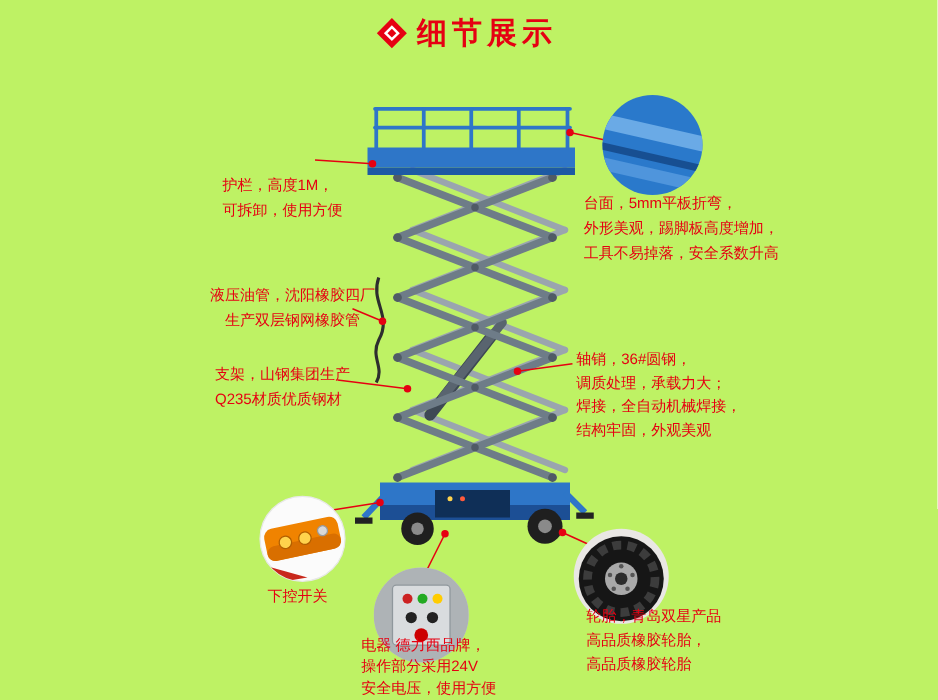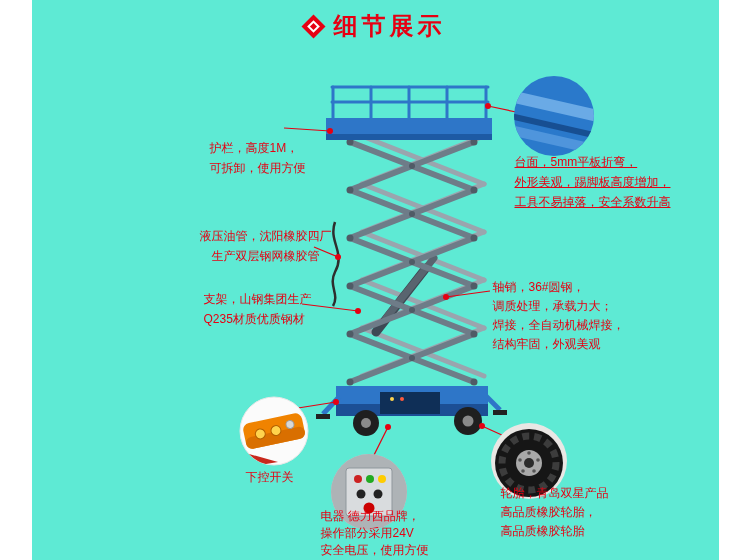--- a/index.html
+++ b/index.html
@@ -1,20 +1,20 @@
 <!DOCTYPE html>
 <html><head>
 <meta charset="utf-8">
 <style>
   * { margin:0; padding:0; box-sizing:border-box; }
   html,body { background:#ffffff; }
   body { font-family:"Liberation Sans","DejaVu Sans",sans-serif; }
   .canvas {
-    position:relative; width:687px; height:560px;
-    background:#5eead4; overflow:hidden; margin:0 auto;
+    position:relative; width:750px; height:560px;
+    background:#bef264; overflow:hidden; margin:0 auto;
   }
   svg.scene { position:absolute; left:0; top:0; }
   .header {
     position:absolute; top:10px; left:0; width:100%;
     display:flex; justify-content:center; align-items:center; gap:12px;
   }
   .diamond {
     width:17px; height:17px; background:#e60012;
     transform:rotate(45deg); position:relative; flex:0 0 auto;
   }
@@ -212,21 +212,21 @@
   <div class="header">
     <span class="diamond"></span>
     <span class="title">细节展示</span>
   </div>
 
   <div class="ann" style="left:178px; top:117px;margin-top:21px;">
     <div>护栏，高度1M，</div>
     <div>可拆卸，使用方便</div>
   </div>
 
-  <div class="ann" style="left:483px; top:152px;text-decoration:underline;">
+  <div class="ann" style="left:467px; top:152px;">
     <div>台面，5mm平板折弯，</div>
     <div>外形美观，踢脚板高度增加，</div>
     <div>工具不易掉落，安全系数升高</div>
   </div>
 
   <div class="ann" style="left:168px; top:226px;text-align:center;">
     <div>液压油管，沈阳橡胶四厂</div>
     <div>生产双层钢网橡胶管</div>
   </div>
 

